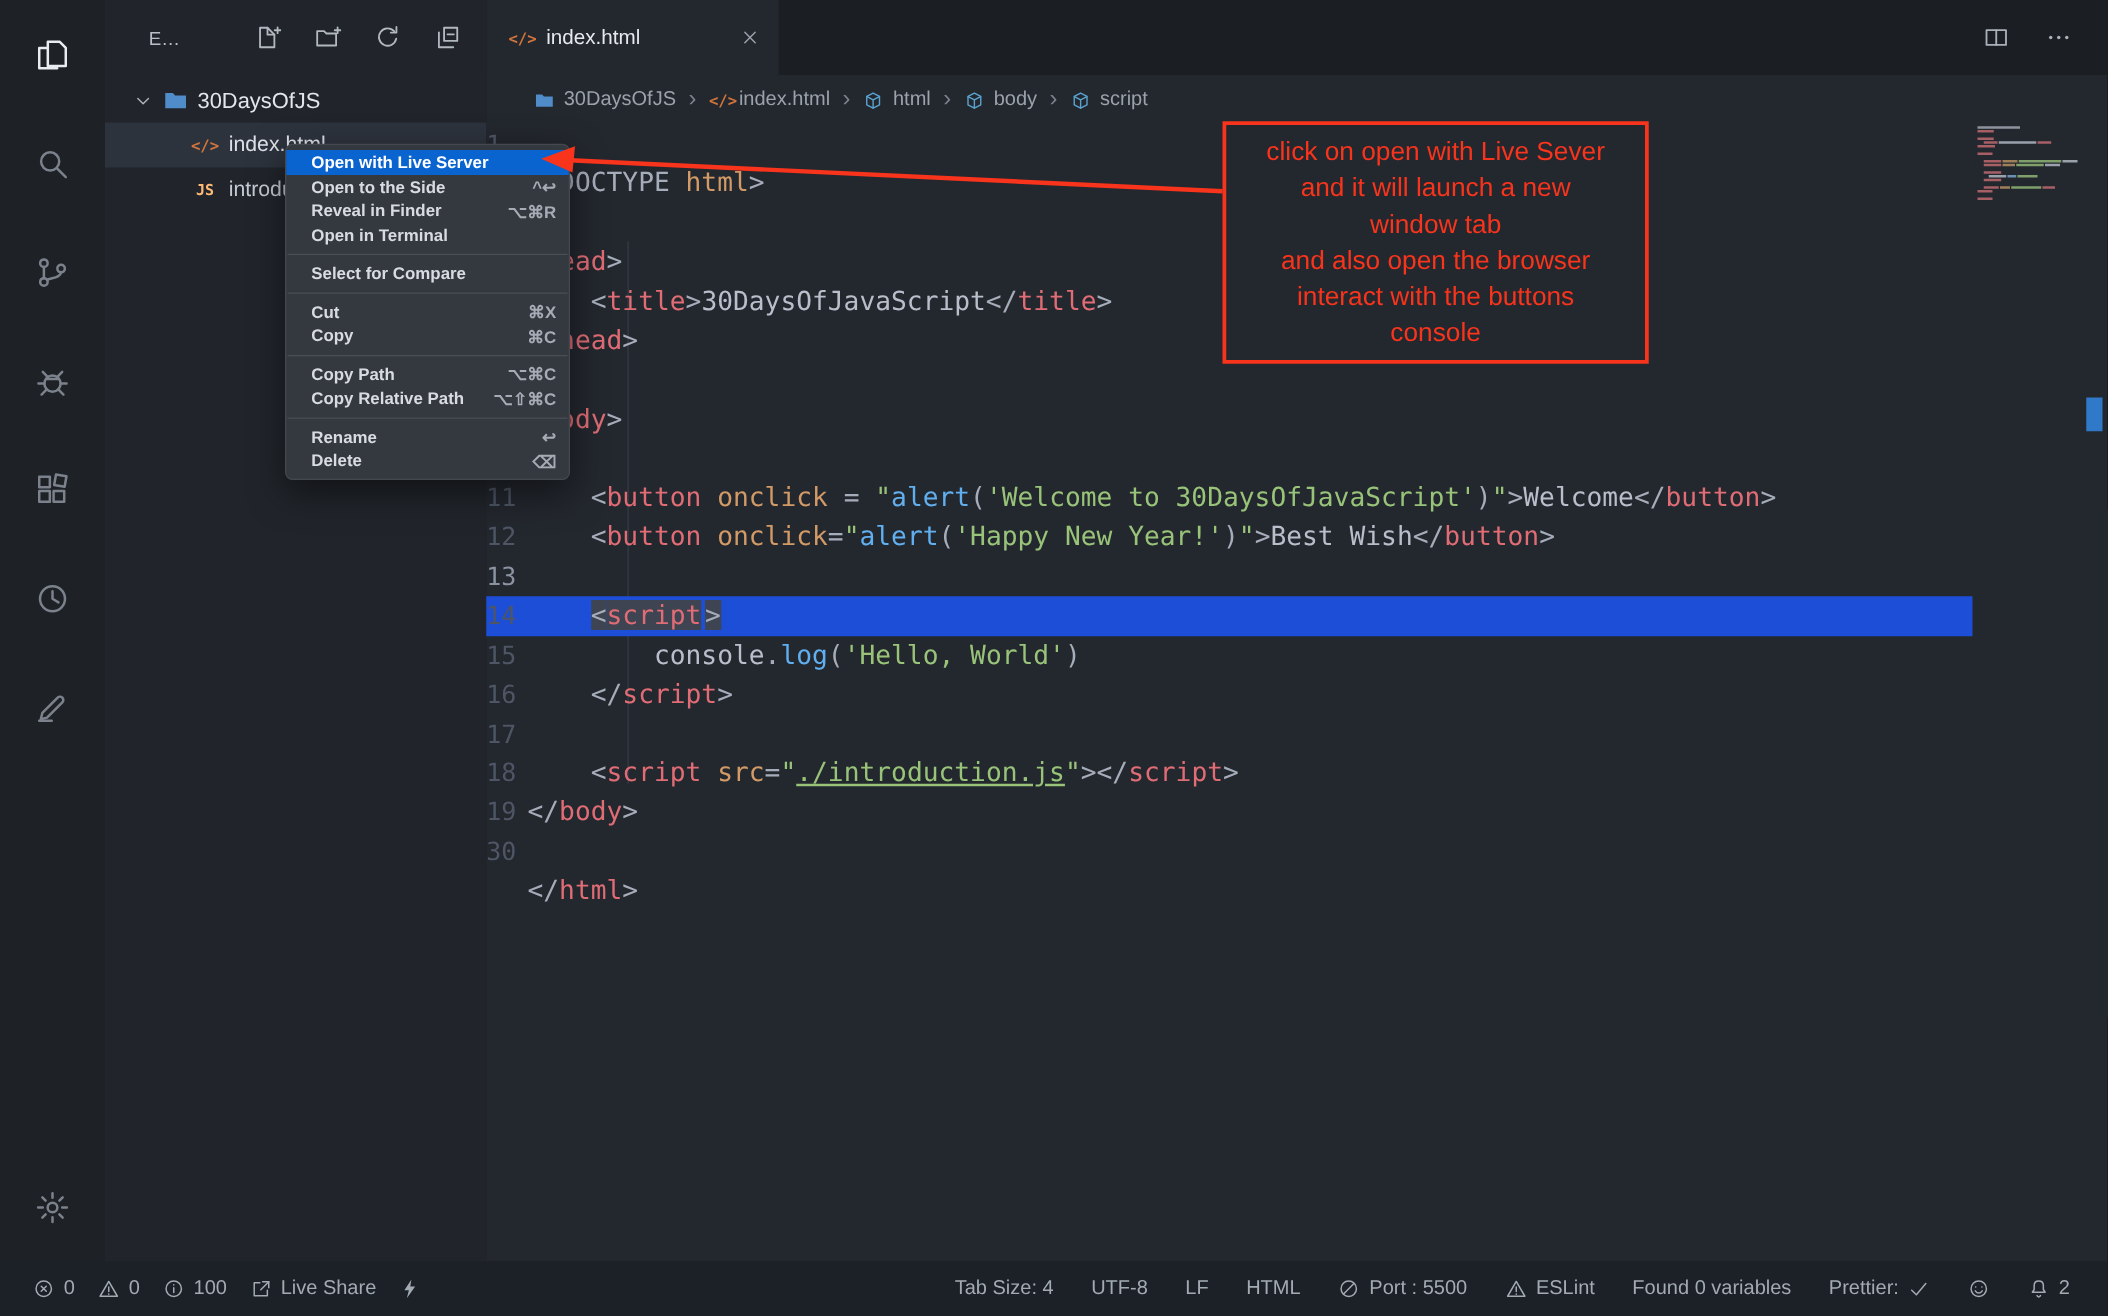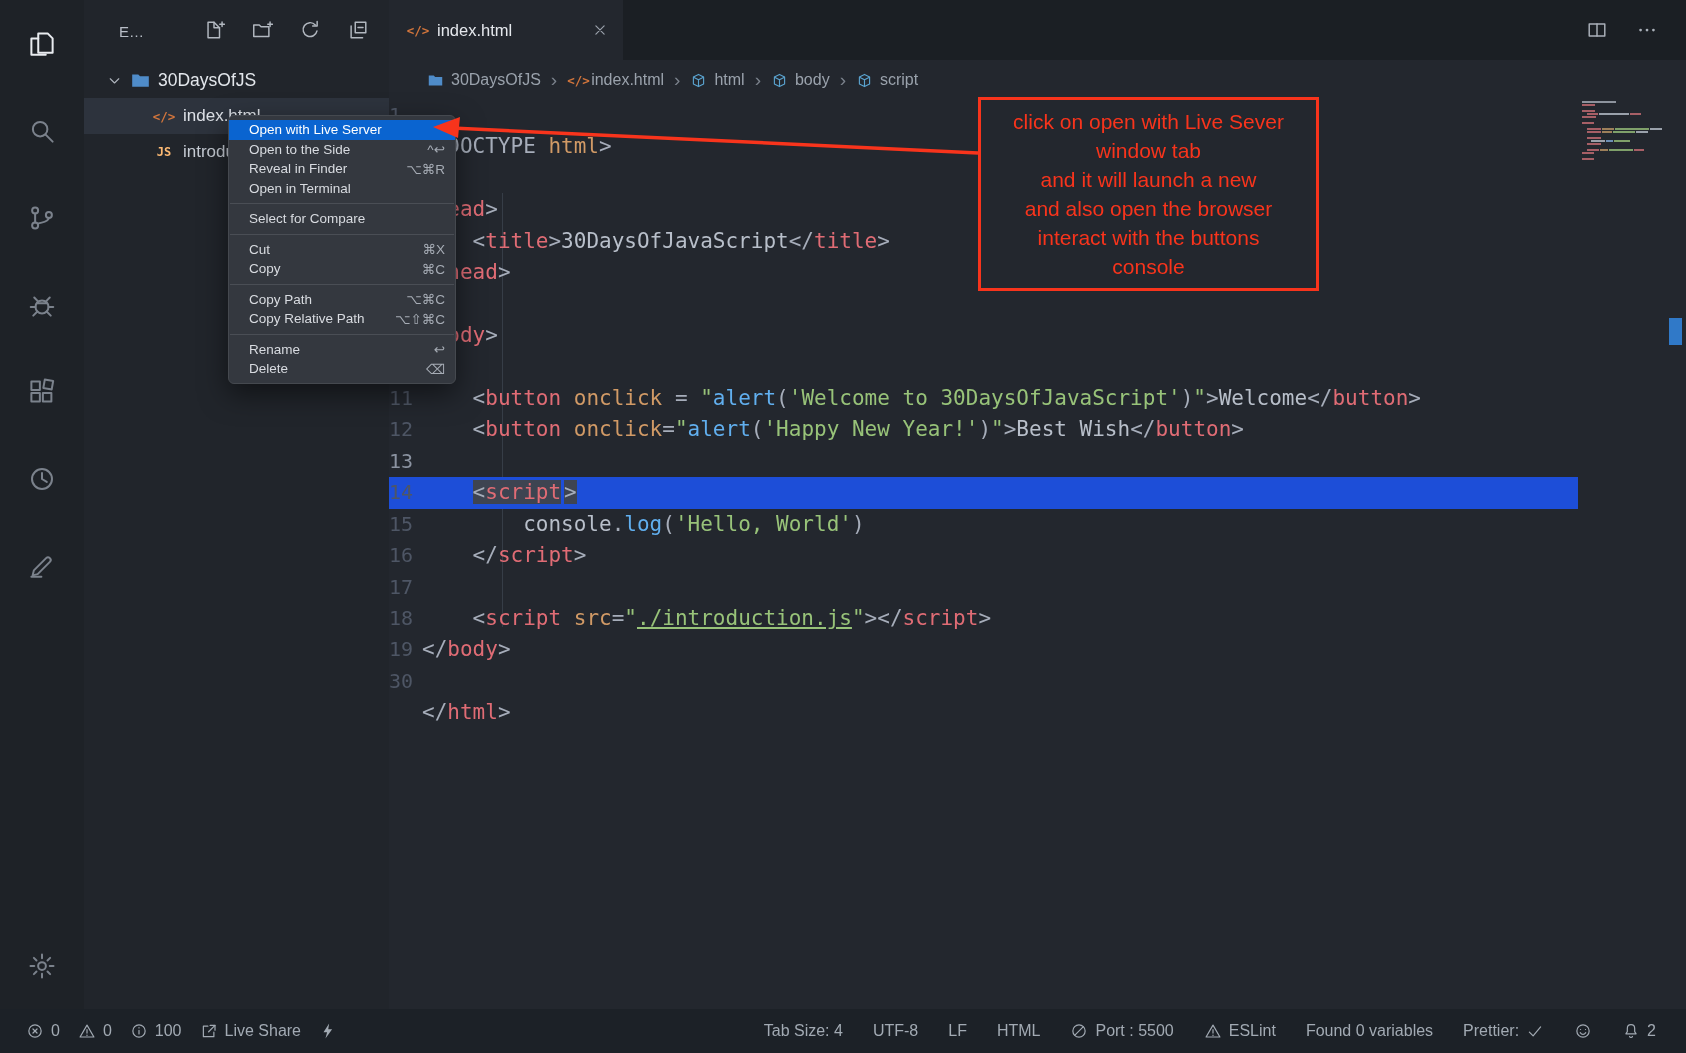--- a/index.html
+++ b/index.html
@@ -67,21 +67,21 @@
   .t-hl{background:#3e4451;}
   .t-gap{display:inline-block;width:3px;}
   .indent-guide{position:absolute;left:113px;top:93px;width:1px;height:434px;background:#363d47;}
   .minimap{position:absolute;top:0;right:21px;width:87px;height:100%;}
   .overview-mark{position:absolute;right:4px;top:218px;width:13px;height:27px;background:#3079c8;}
 
   
   .menu{position:absolute;left:228px;top:115px;width:226px;background:#34383f;border:1px solid #45494f;
         border-radius:6px;padding:4px 0;z-index:50;box-shadow:0 10px 28px rgba(0,0,0,.5);
         font-size:13.5px;color:#d8dbe0;}
-  .menu-item{height:19.5px;display:flex;align-items:center;padding:0 10px 0 20px;cursor:pointer;white-space:nowrap;}
+  .menu-item{height:19.5px;display:flex;align-items:center;padding:0 10px 0 20px;cursor:pointer;white-space:nowrap;font-weight:bold;}
   .mi-label{flex:1;}
   .mi-short{color:#a6acb5;margin-left:14px;}
   .menu-item.hl{background:#0a64d0;color:#fff;}
   .menu-sep{height:1px;background:#4a4e55;margin:5px 1px;}
 
   
   .note{position:absolute;left:978px;top:97px;width:327px;border:3px solid #f8341c;z-index:40;
         padding:7px 4px;text-align:center;color:#f8341c;font-size:21px;line-height:29px;}
   .note-line{white-space:nowrap;}
   .arrow{position:absolute;left:0;top:0;z-index:60;pointer-events:none;}
@@ -589,22 +589,22 @@
       </div>
       <div class="menu-item">
         <span class="mi-label">Delete</span>
         <span class="mi-short">⌫</span>
       </div>
     </div>
 
   <div class="note">
     <div>
         <div class="note-line">click on open with Live Sever</div>
+        <div class="note-line">and it will launch a new</div>
         <div class="note-line">window tab</div>
-        <div class="note-line">and it will launch a new</div>
         <div class="note-line">and also open the browser</div>
         <div class="note-line">interact with the buttons</div>
         <div class="note-line">console</div>
       </div>
   </div>
 
   <svg class="arrow" width="1686" height="1053">
     <line x1="978" y1="153" x2="452" y2="128" stroke="#f8341c" stroke-width="3.5"></line>
     <polygon points="433,127 460,117 458,138" fill="#f8341c"></polygon>
   </svg>

